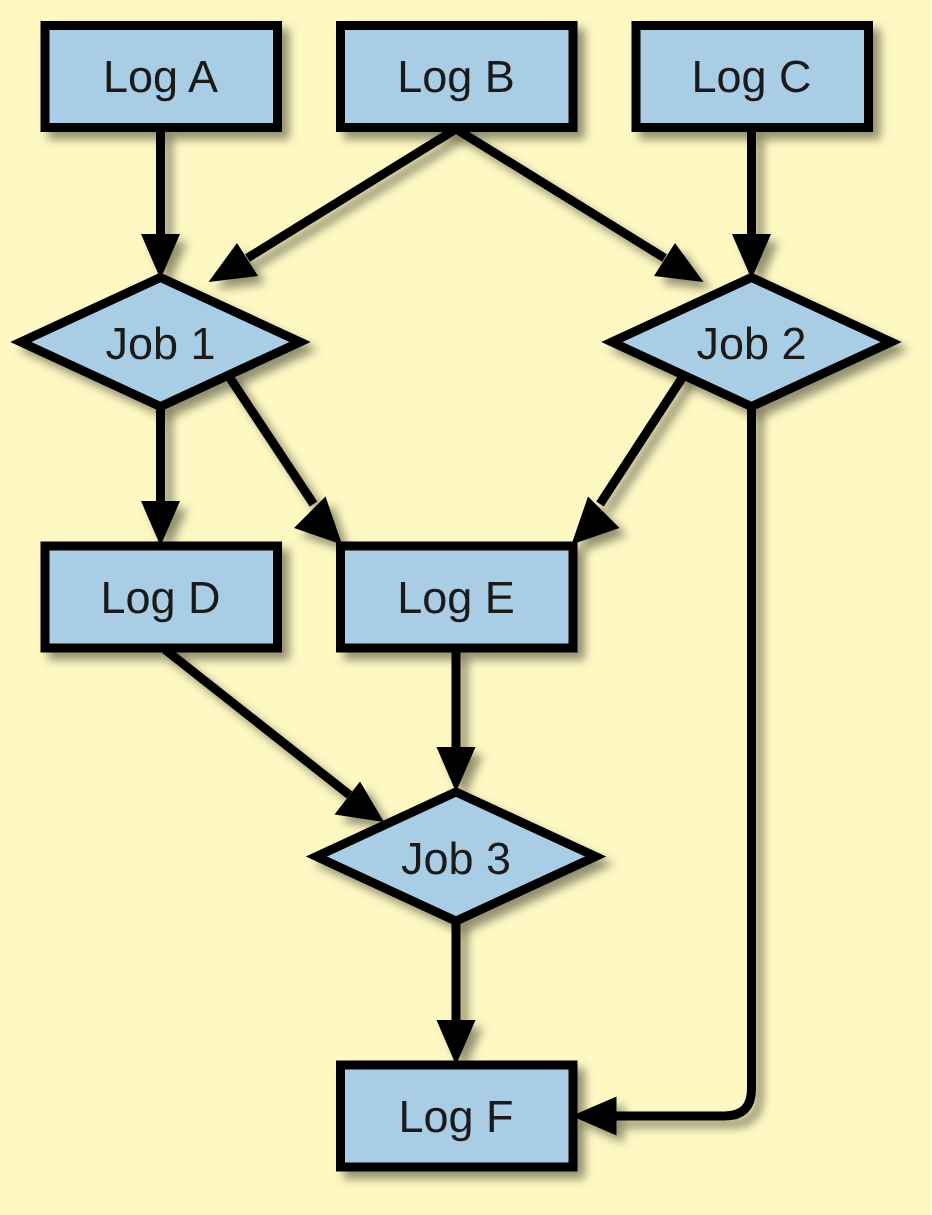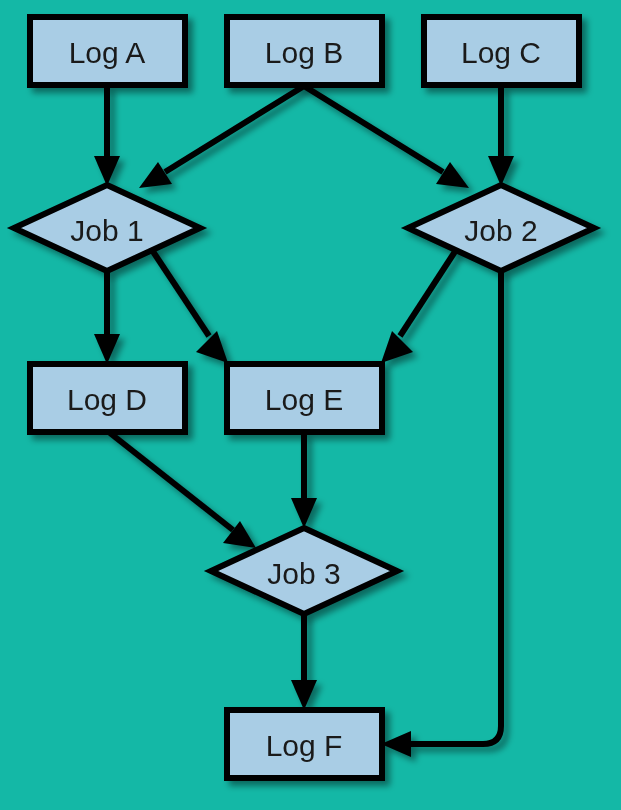--- a/index.html
+++ b/index.html
@@ -55,21 +55,21 @@
     fill: #000000;
     stroke: none;
   }
   .shadow-blur {
     filter: url(#dropShadow);
   }
 </style>
 </head>
 <body>
 
-<div id="diagram-root" style="background: #14b8a6;">
+<div id="diagram-root" style="background: #fef9c3;">
 
   <svg id="graph-svg" viewBox="0 0 621 810">
     <defs>
       <filter id="dropShadow" x="-30%" y="-30%" width="180%" height="180%">
         <feDropShadow dx="5" dy="5" stdDeviation="3.2" flood-color="#000000" flood-opacity="0.42"></feDropShadow>
       </filter>
     </defs>
 
     <g>
 

